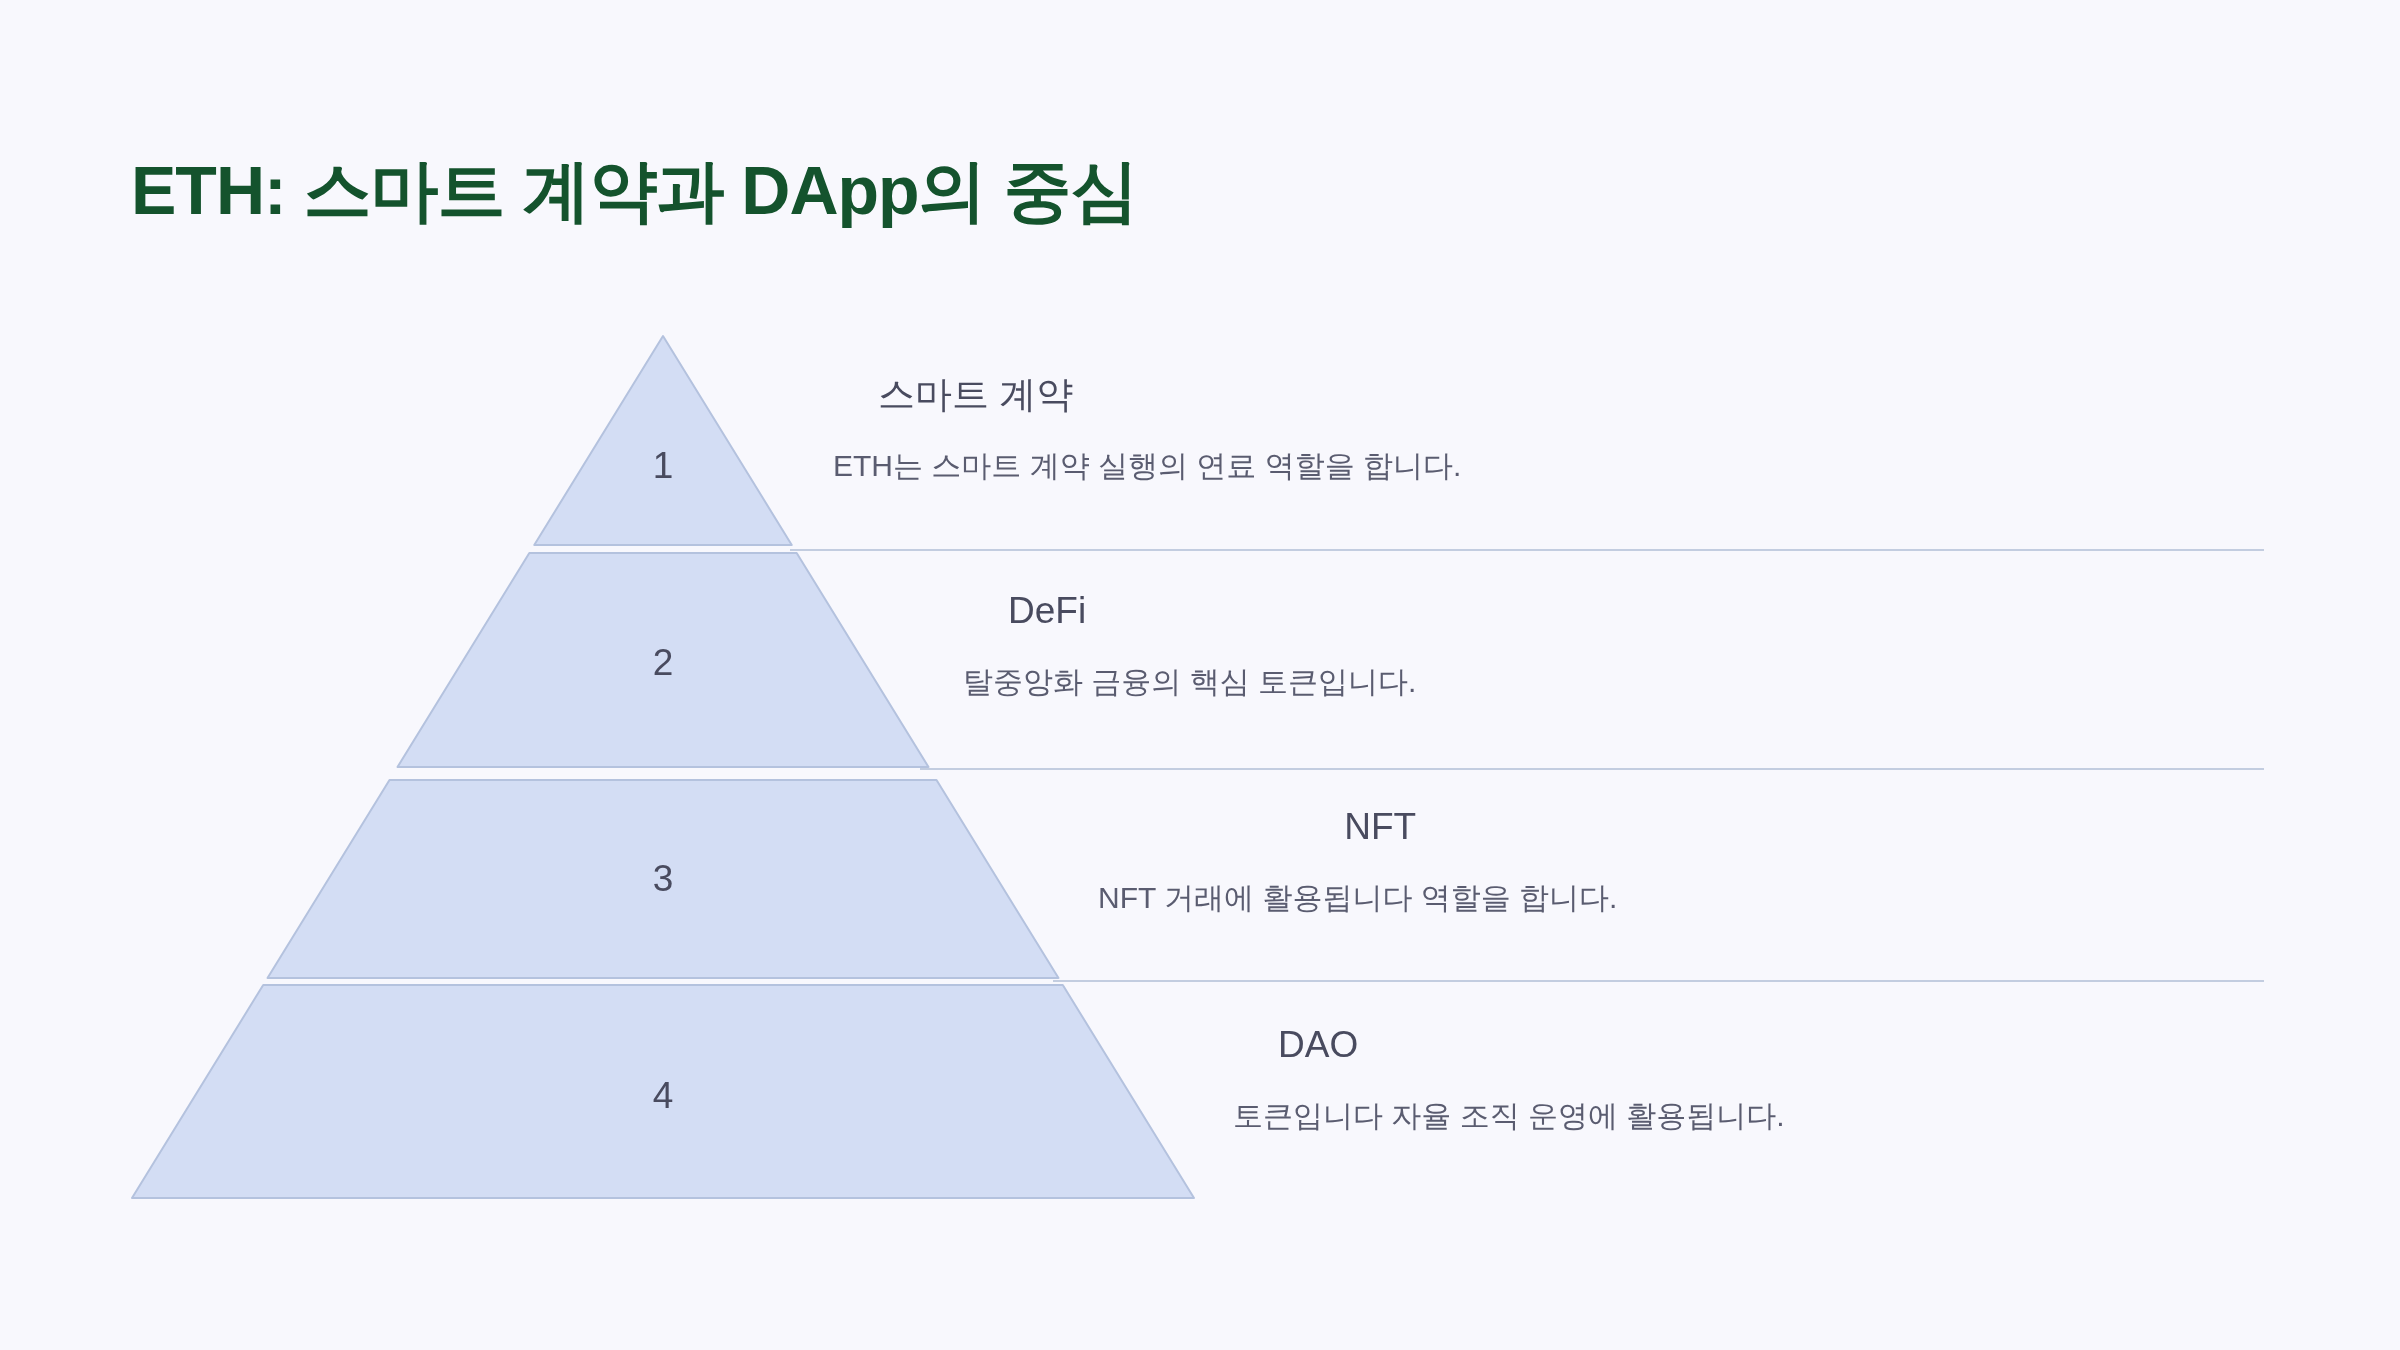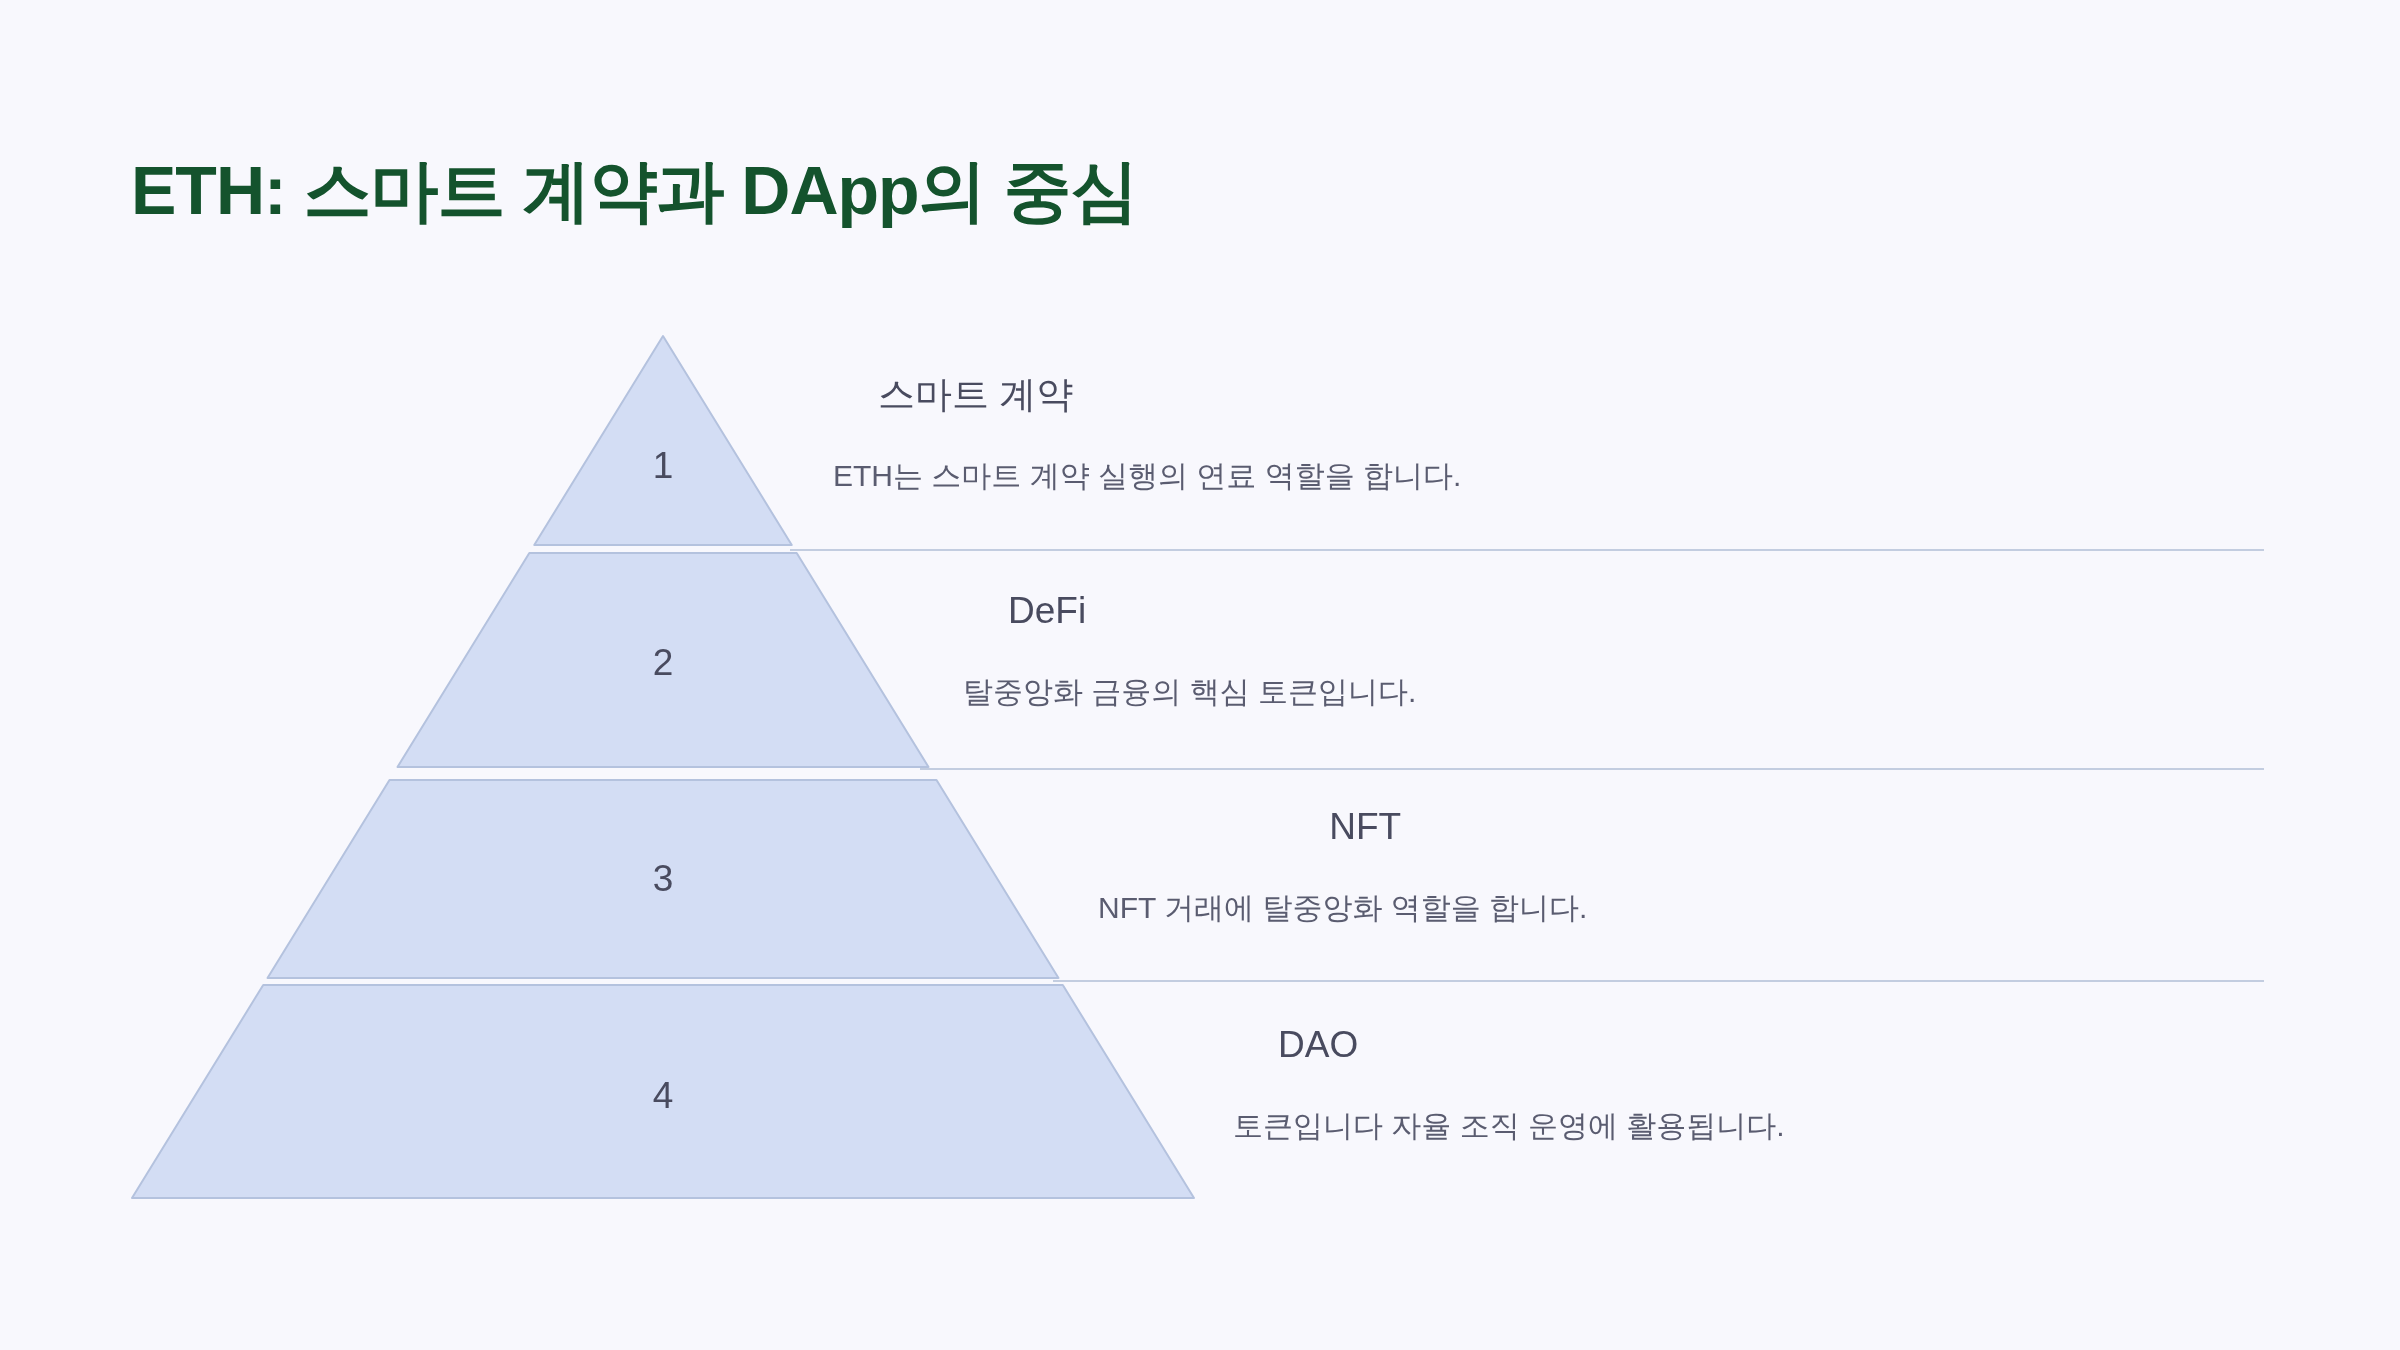--- a/index.html
+++ b/index.html
@@ -63,21 +63,21 @@
     white-space: nowrap;
     line-height: 1.25;
     margin-left: 45px;
   }
   .level-text .lt-desc {
     font-size: 30px;
     font-weight: 400;
     color: #5a5c70;
     white-space: nowrap;
     line-height: 1.35;
-    margin-top: 38px;
+    margin-top: 28px;
   }
 
   .divider {
     position: absolute;
     height: 2px;
     background: #c3cde0;
   }
 </style>
 </head>
 <body>
@@ -103,21 +103,21 @@
     <div class="level-text" style="left: 833px; top: 372px;">
       <div class="lt-title">스마트 계약</div>
       <div class="lt-desc">ETH는 스마트 계약 실행의 연료 역할을 합니다.</div>
     </div>
     <div class="level-text" style="left: 963px; top: 588px;">
       <div class="lt-title">DeFi</div>
       <div class="lt-desc">탈중앙화 금융의 핵심 토큰입니다.</div>
     </div>
     <div class="level-text" style="left: 1098px; top: 804px; text-align: center;">
       <div class="lt-title">NFT</div>
-      <div class="lt-desc">NFT 거래에 탈중앙화 역할을 합니다.</div>
+      <div class="lt-desc">NFT 거래에 활용됩니다 역할을 합니다.</div>
     </div>
     <div class="level-text" style="left: 1233px; top: 1022px;">
       <div class="lt-title">DAO</div>
       <div class="lt-desc">토큰입니다 자율 조직 운영에 활용됩니다.</div>
     </div>
   </div>
 <div id="dividers-layer">
     <div class="divider" style="left: 790px; top: 549px; width: 1474px; background: rgb(195, 205, 224);"></div>
     <div class="divider" style="left: 920px; top: 768px; width: 1344px; background: rgb(195, 205, 224);"></div>
     <div class="divider" style="left: 1053px; top: 980px; width: 1211px; background: rgb(195, 205, 224);"></div>

